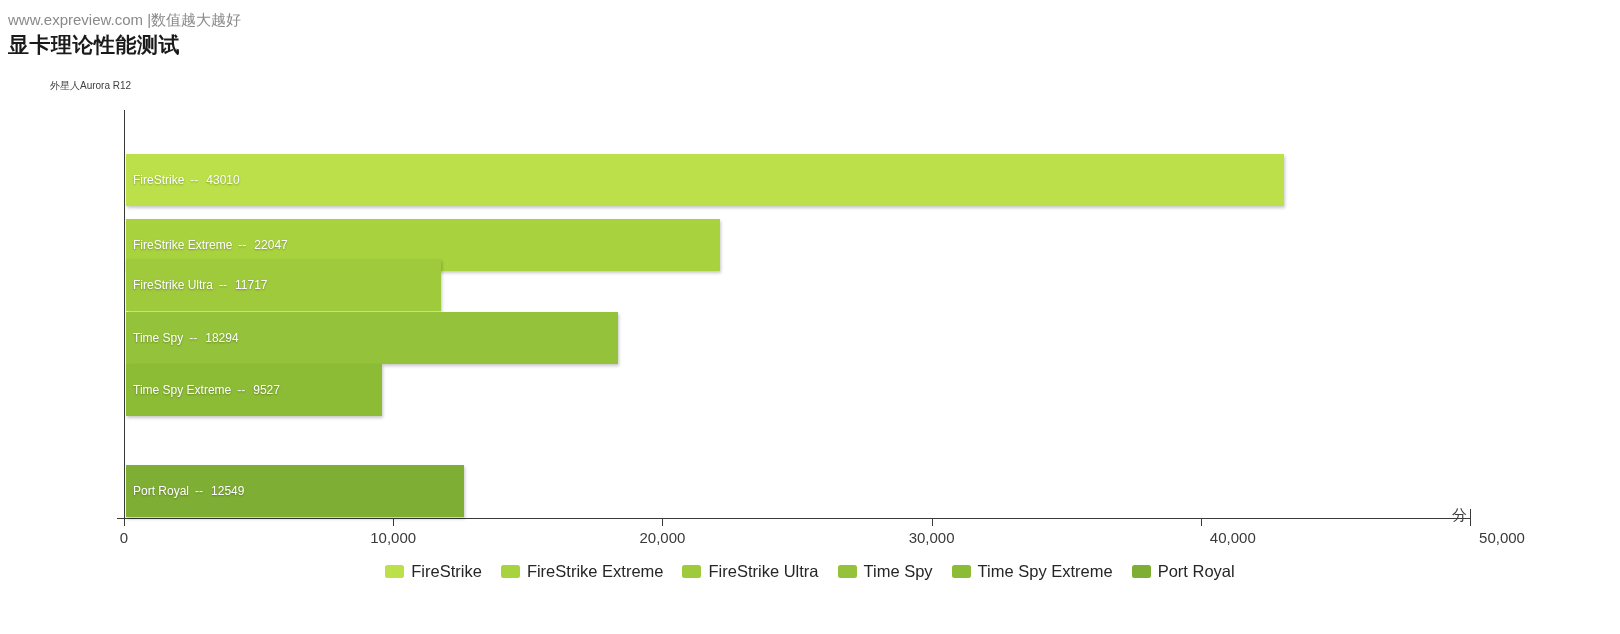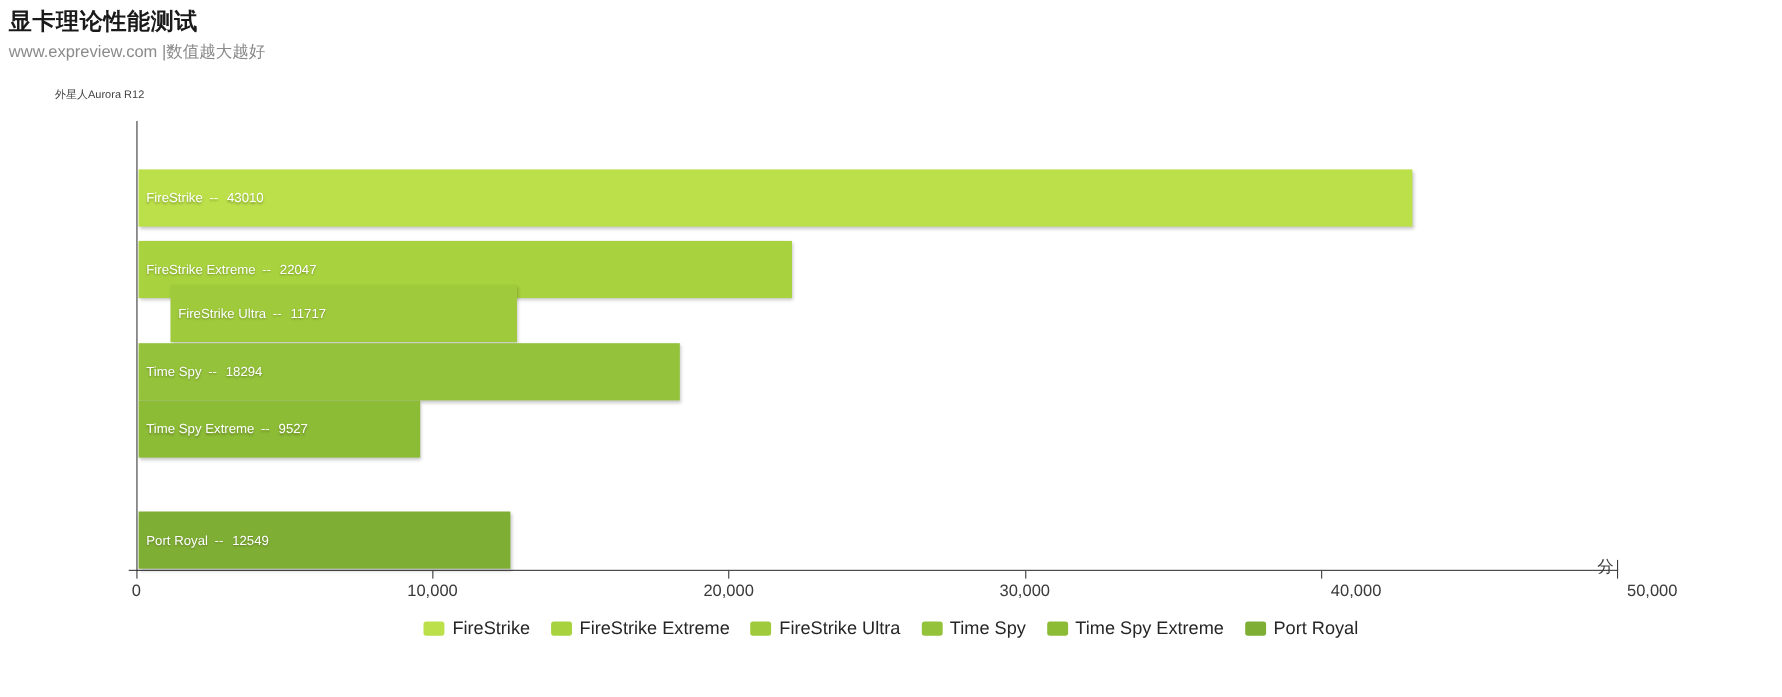--- a/index.html
+++ b/index.html
@@ -181,22 +181,22 @@
   }
   .legend-label {
     font-size: 16.5px;
     color: #262626;
   }
 </style>
 </head>
 <body>
 
 <div id="header">
+  <div id="chart-subtitle">www.expreview.com |数值越大越好</div>
   <div id="chart-title">显卡理论性能测试</div>
-  <div id="chart-subtitle">www.expreview.com |数值越大越好</div>
 </div>
 
 <div id="plot-wrap">
 
   <div id="series-name">外星人Aurora R12</div>
 
   <div id="y-axis-line"></div>
   <div id="y-axis-zero-tick"></div>
   <div id="x-axis-line"></div>
   <div id="x-axis-endcap"></div>
@@ -220,21 +220,21 @@
 
   <div id="bars">
       <div class="bar-row" style="top: 0px; width: 1157.83px;">
         <div class="bar-rect" style="width: 1157.83px; background: rgb(187, 224, 74);"></div>
         <div class="bar-label"><span>FireStrike</span><span class="sep">--</span><span class="val">43010</span></div>
       </div>
       <div class="bar-row" style="top: 65px; width: 503px;">
         <div class="bar-rect" style="width: 593.505px; background: rgb(168, 210, 62);"></div>
         <div class="bar-label"><span>FireStrike Extreme</span><span class="sep">--</span><span class="val">22047</span></div>
       </div>
-      <div class="bar-row" style="top: 105px; width: 315.422px; margin-left: 29px;">
+      <div class="bar-row" style="top: 105px; width: 315.422px;">
         <div class="bar-rect" style="width: 315.422px; background: rgb(159, 202, 60);"></div>
         <div class="bar-label"><span>FireStrike Ultra</span><span class="sep">--</span><span class="val">11717</span></div>
       </div>
       <div class="bar-row" style="top: 157.5px; width: 437px;">
         <div class="bar-rect" style="width: 492.474px; background: rgb(148, 194, 58);"></div>
         <div class="bar-label"><span>Time Spy</span><span class="sep">--</span><span class="val">18294</span></div>
       </div>
       <div class="bar-row" style="top: 210px; width: 283px;">
         <div class="bar-rect" style="width: 256.467px; background: rgb(140, 187, 54);"></div>
         <div class="bar-label"><span>Time Spy Extreme</span><span class="sep">--</span><span class="val">9527</span></div>

